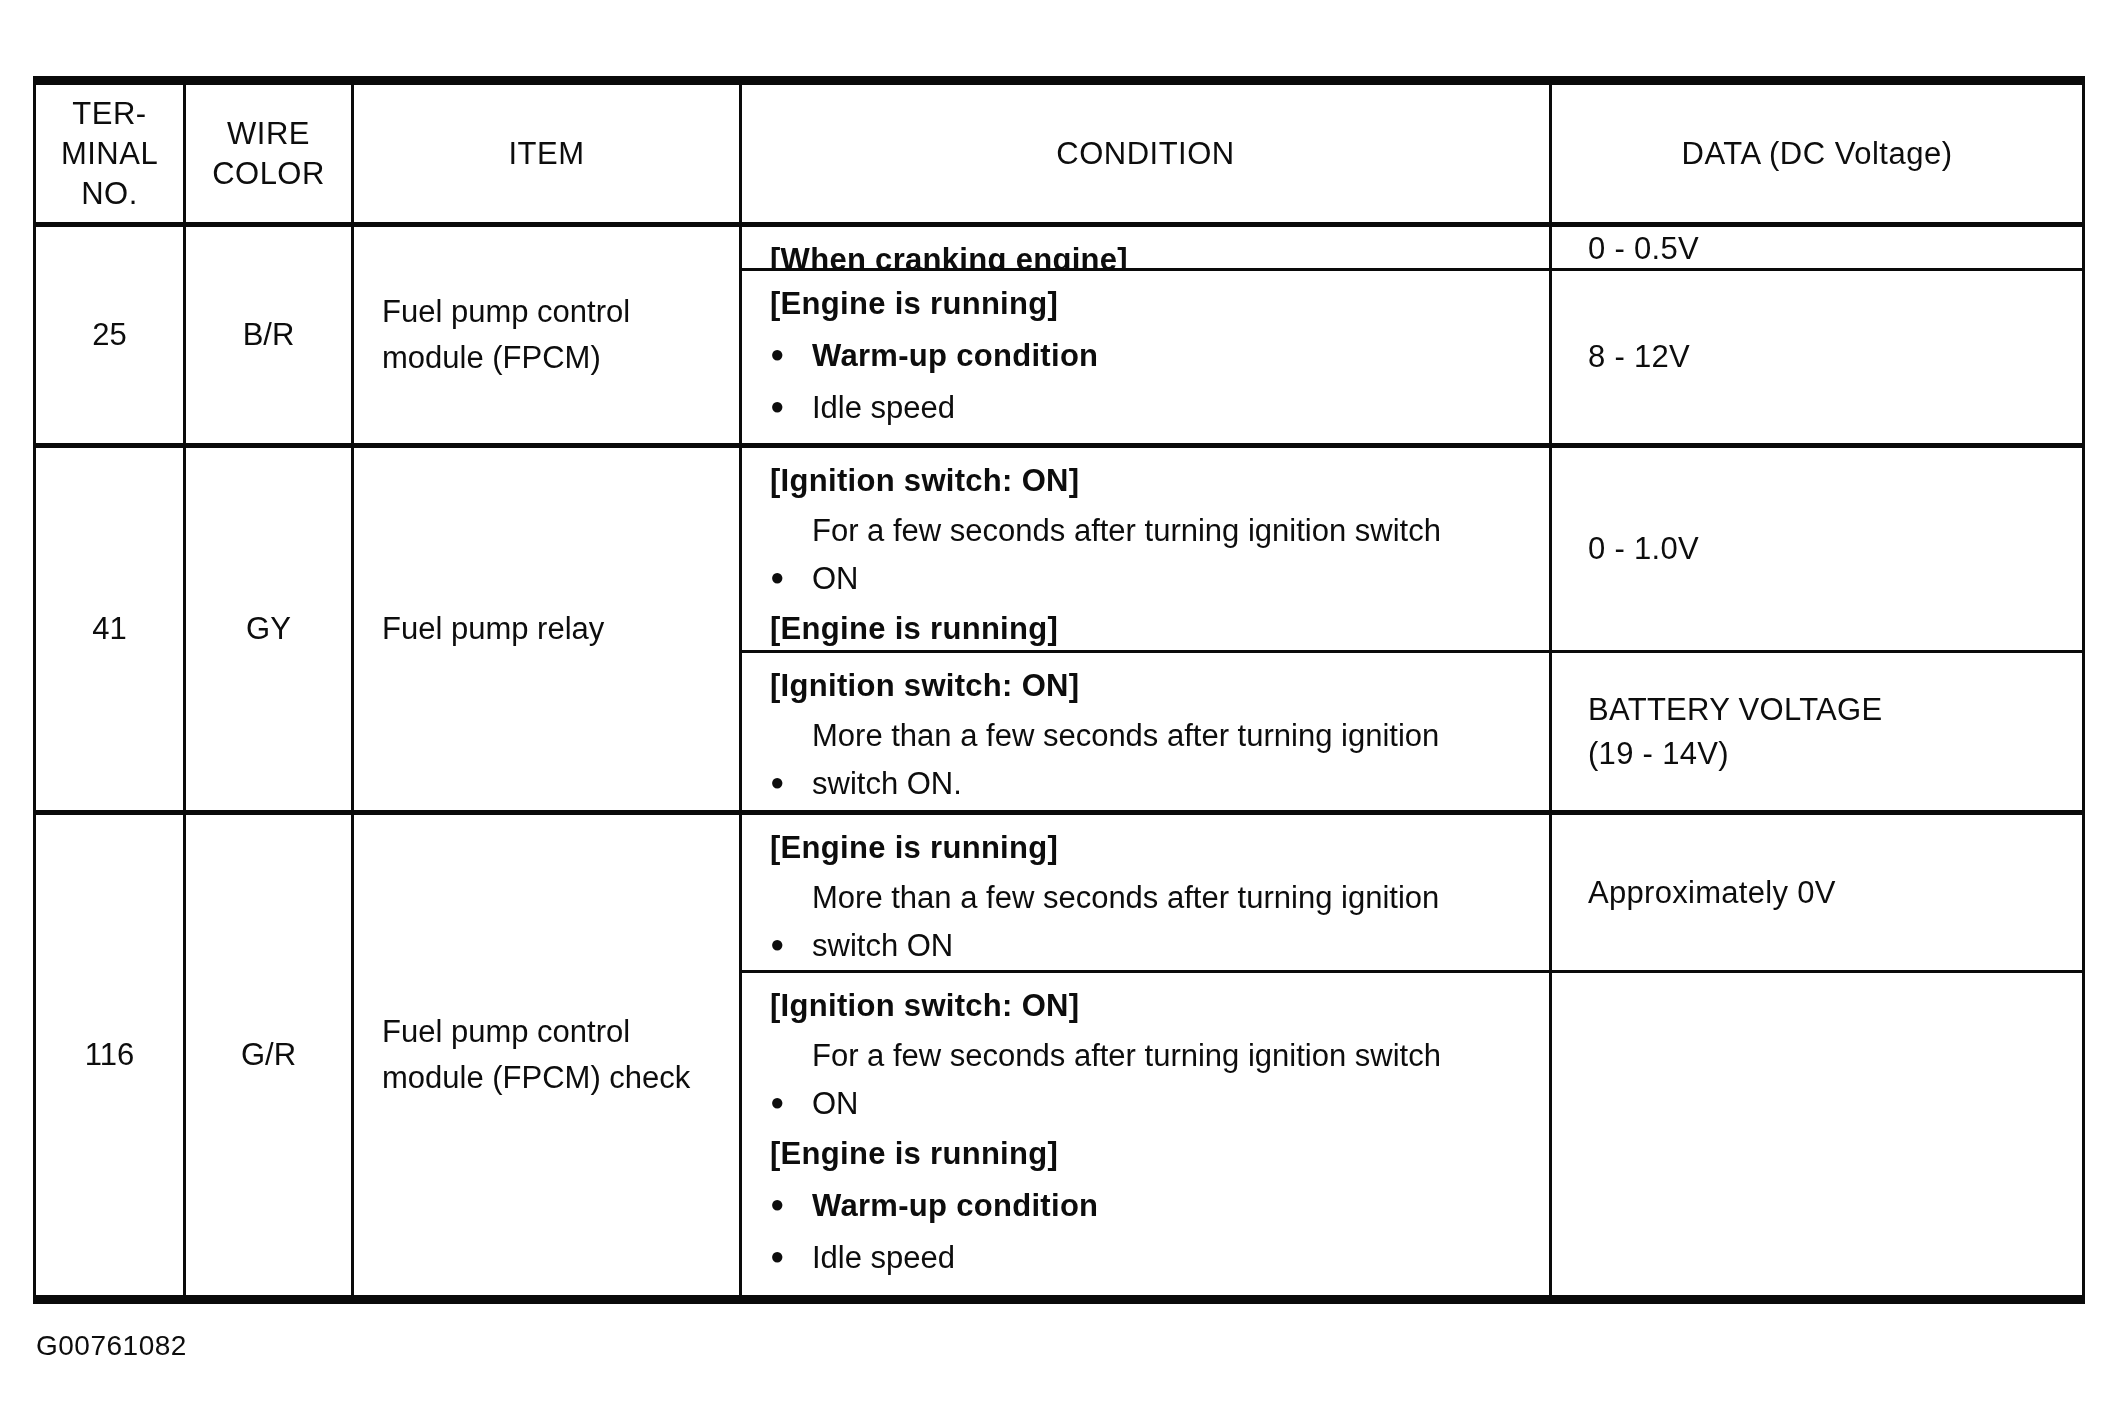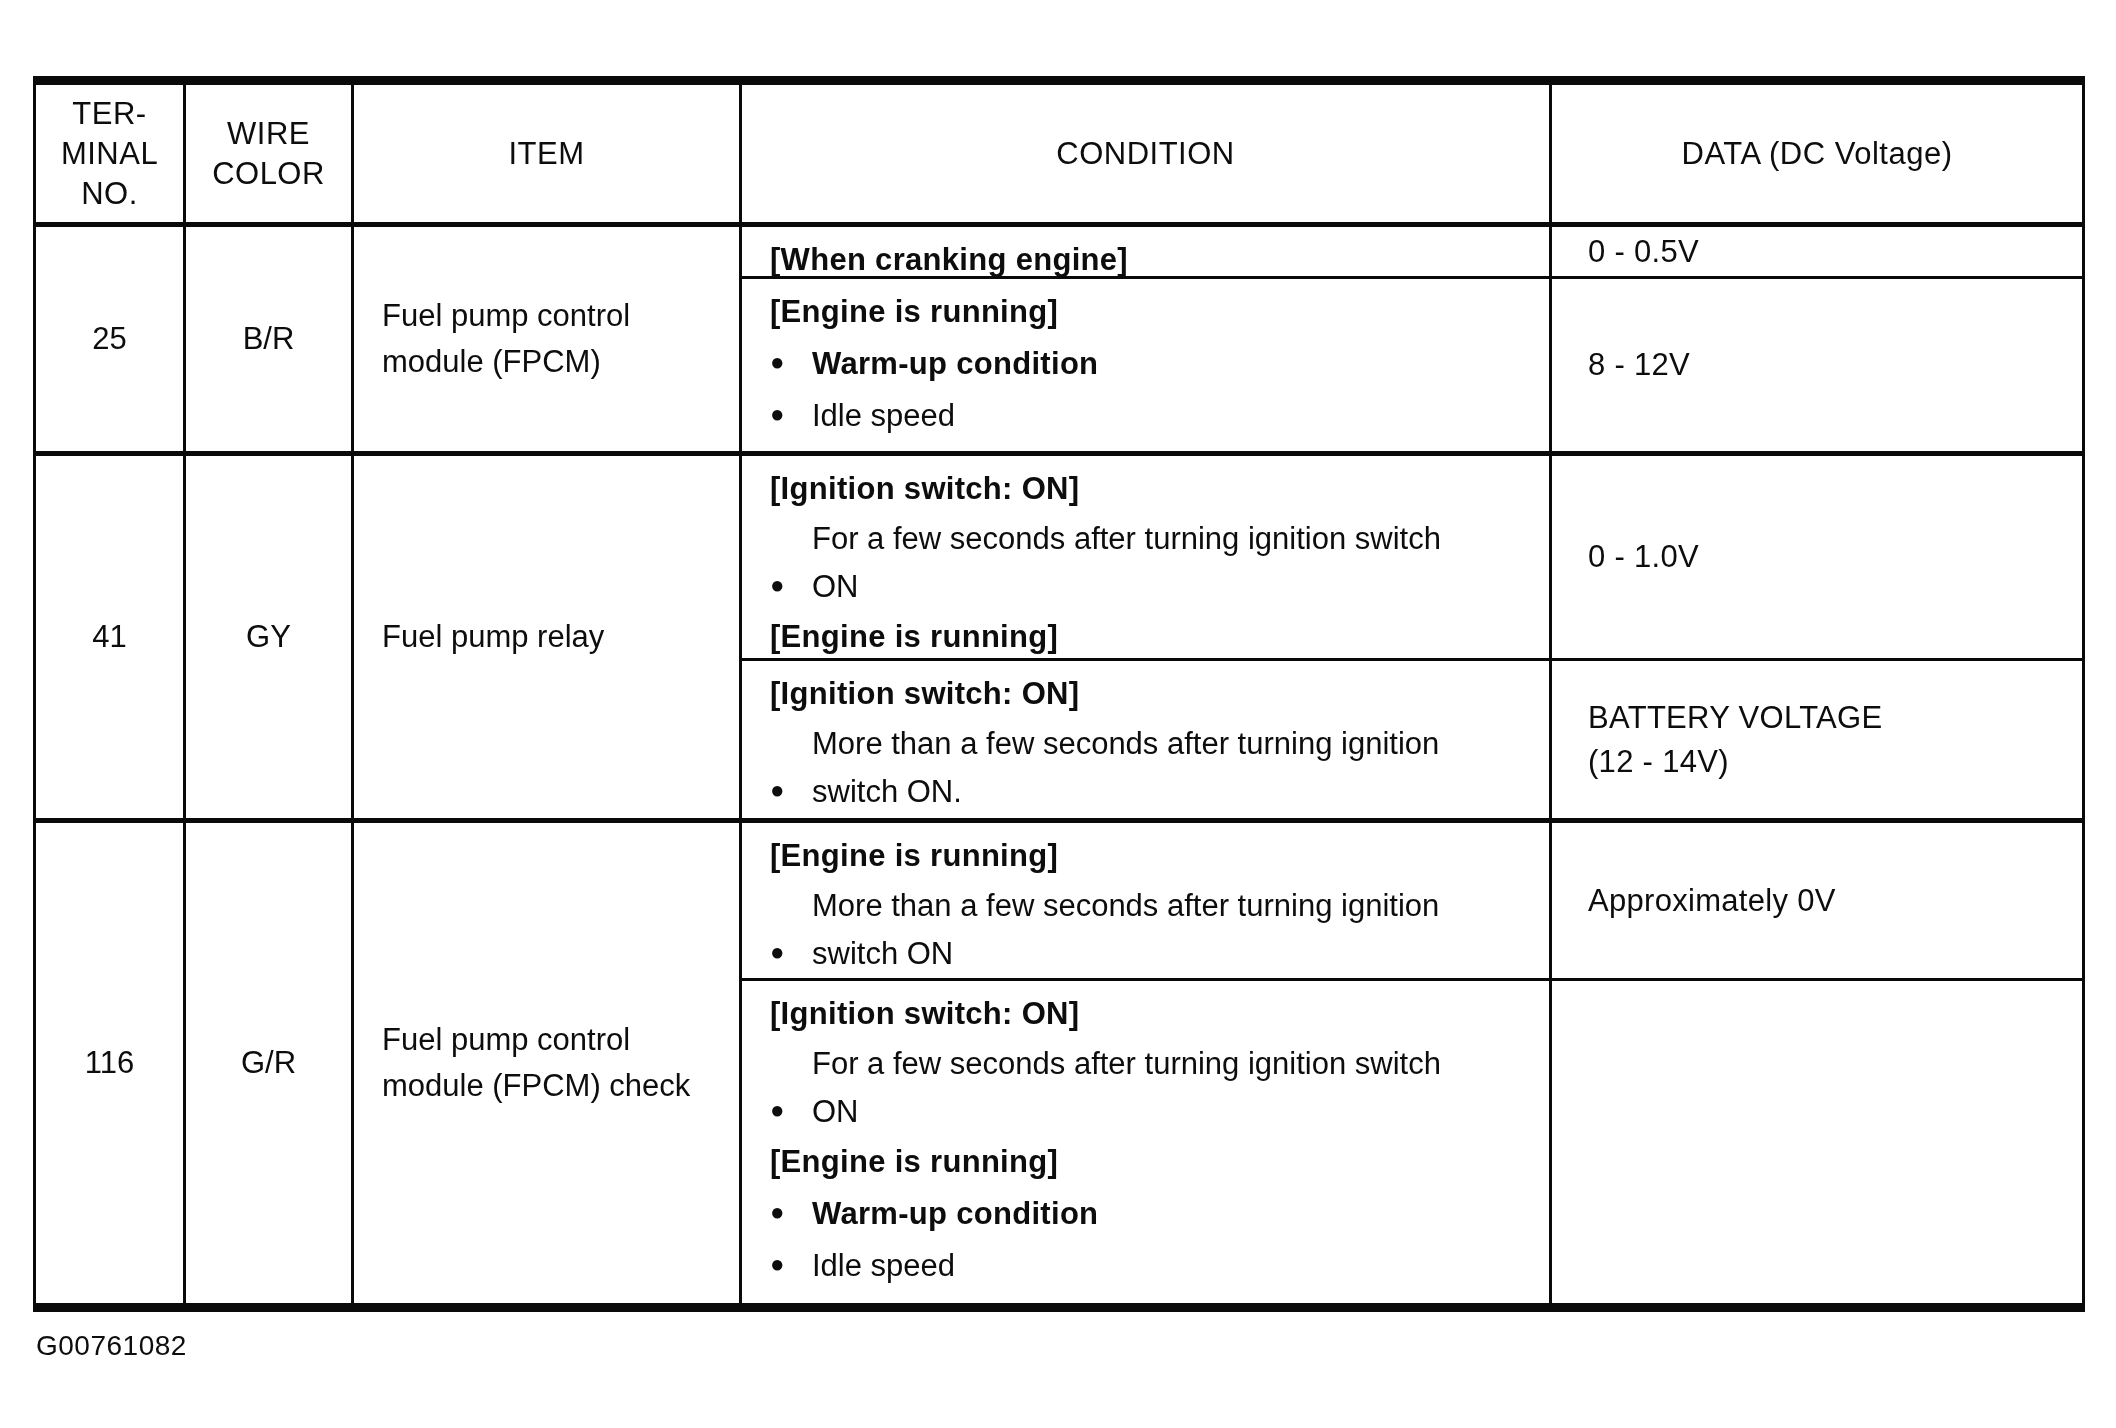--- a/index.html
+++ b/index.html
@@ -111,21 +111,21 @@
       <div class="hcell">ITEM</div>
       <div class="hcell">CONDITION</div>
       <div class="hcell">DATA (DC Voltage)</div>
     </div>
 
     <div class="group">
       <div class="gcell">25</div>
       <div class="gcell">B/R</div>
       <div class="gcell item">Fuel pump control module (FPCM)</div>
       <div class="conds">
-        <div class="subrow" style="height:52px">
+        <div class="subrow" style="height:44px">
           <div class="condcell">
             <div class="cline state">[When cranking engine]</div>
           </div>
           <div class="datacell">0 - 0.5V</div>
         </div>
         <div class="subrow" style="height:172px">
           <div class="condcell">
             <div class="cline state">[Engine is running]</div>
             <div class="cline bullet bold">
                 <span class="dot"></span>
@@ -161,21 +161,21 @@
         <div class="subrow" style="height:157px">
           <div class="condcell">
             <div class="cline state">[Ignition switch: ON]</div>
             <div class="cline bullet">
                 <span class="dot"></span>
                 <span class="btext">More than a few seconds after turning ignition
 switch ON.</span>
               </div>
           </div>
           <div class="datacell">BATTERY VOLTAGE
-(12 - 14V)</div>
+(19 - 14V)</div>
         </div>
       </div>
     </div>
 
     <div class="group">
       <div class="gcell">116</div>
       <div class="gcell">G/R</div>
       <div class="gcell item">Fuel pump control module (FPCM) check</div>
       <div class="conds">
         <div class="subrow" style="height:158px">

